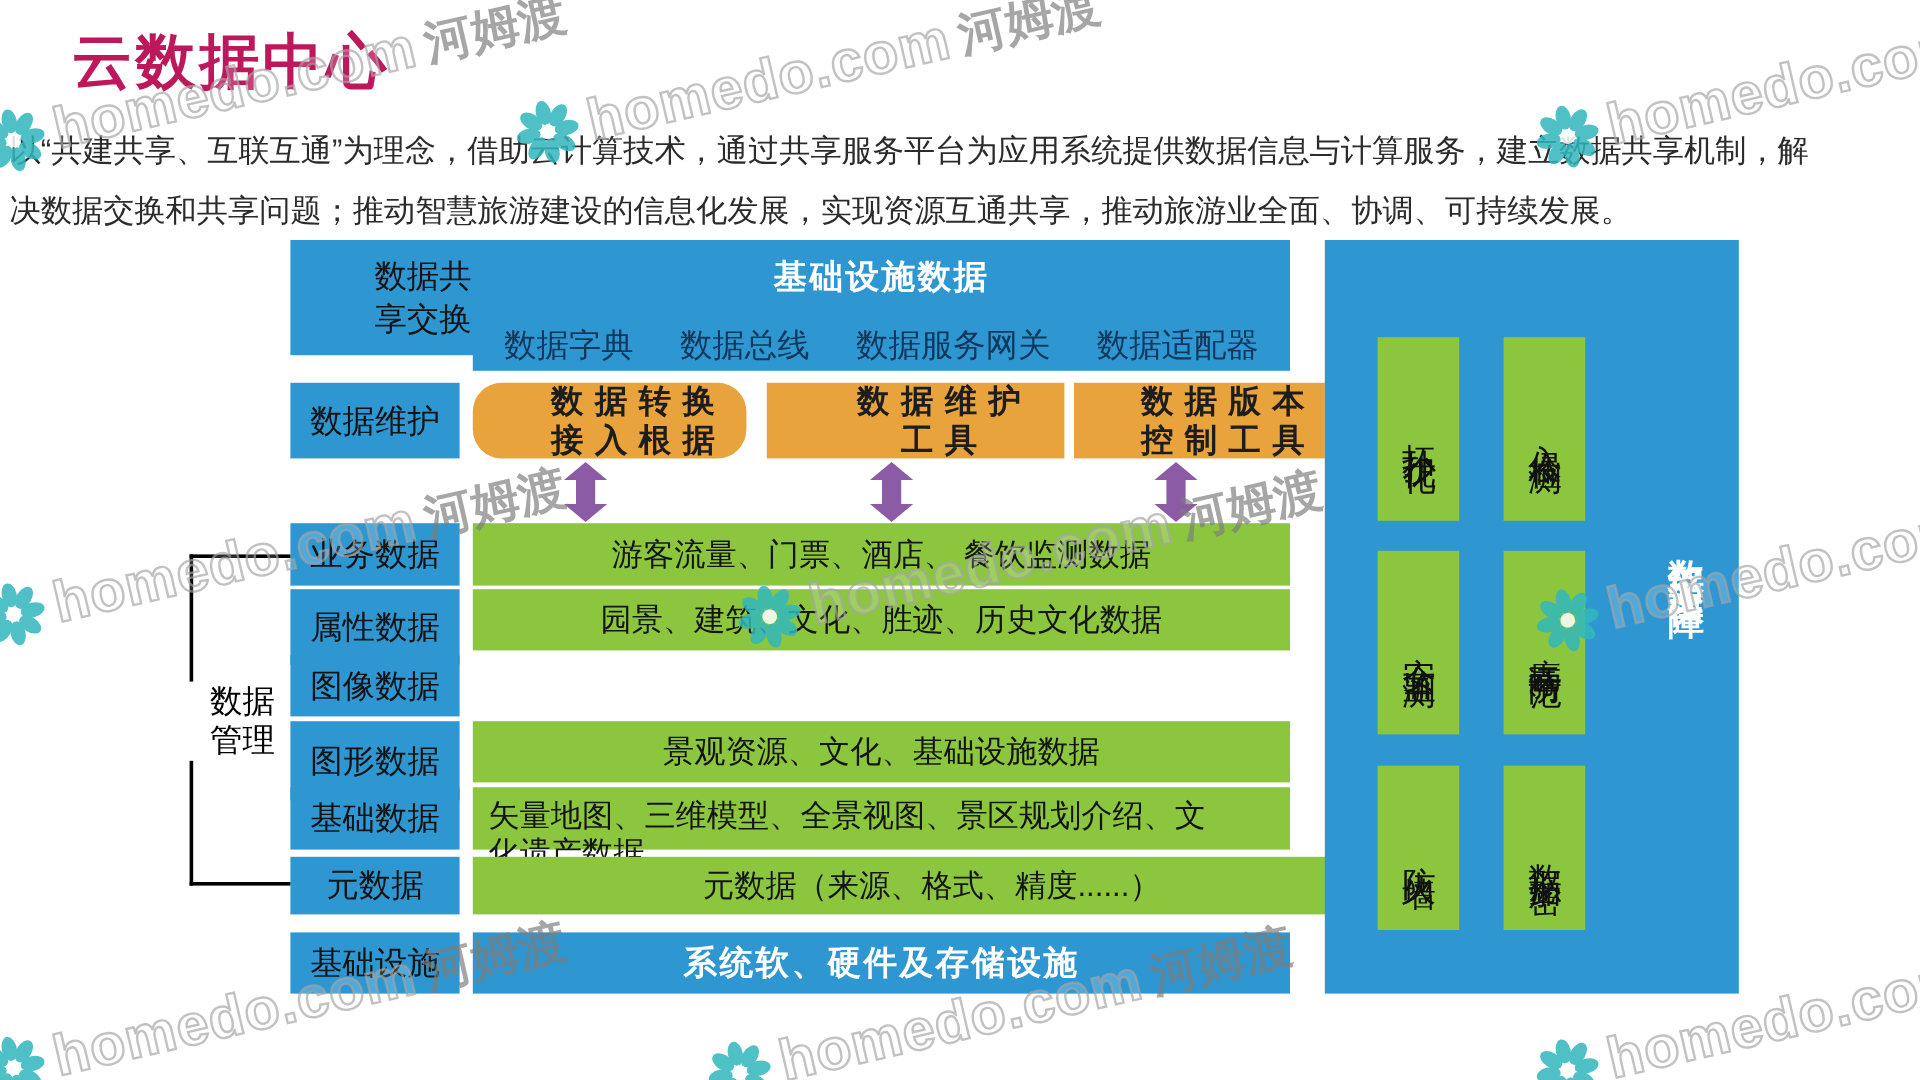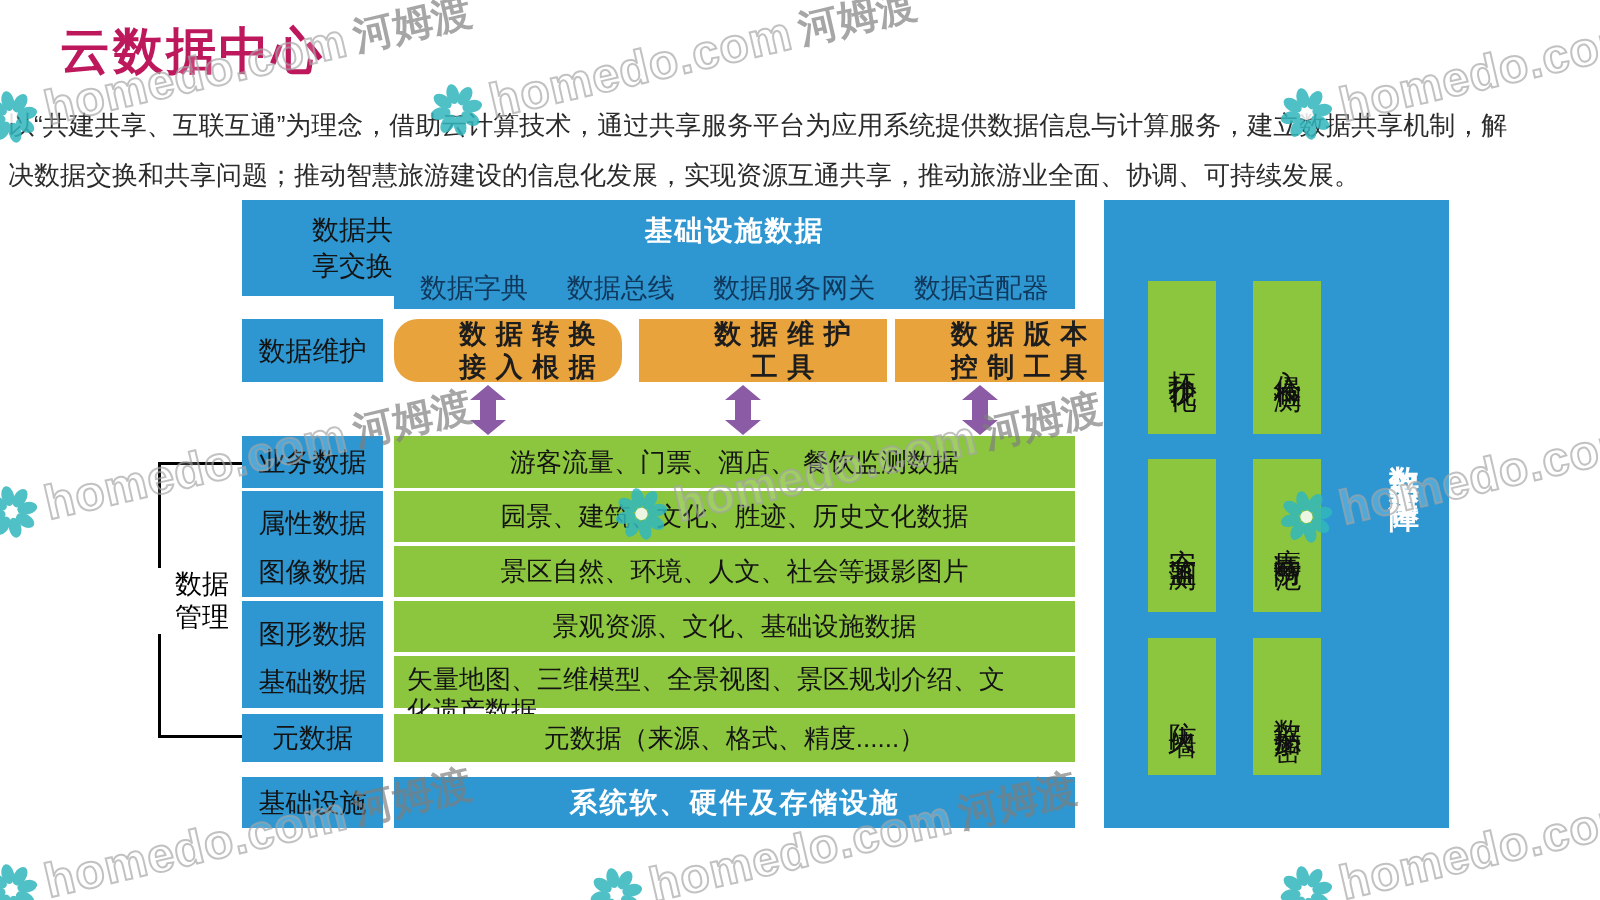--- a/index.html
+++ b/index.html
@@ -102,25 +102,24 @@
   </svg>
   <svg class="arrow" style="left:725px;" viewBox="0 0 36 50">
     <path d="M18 0 L36 15 L26 15 L26 35 L36 35 L18 50 L0 35 L10 35 L10 15 L0 15 Z" fill="#8B5CA5"></path>
   </svg>
   <svg class="arrow" style="left:962px;" viewBox="0 0 36 50">
     <path d="M18 0 L36 15 L26 15 L26 35 L36 35 L18 50 L0 35 L10 35 L10 15 L0 15 Z" fill="#8B5CA5"></path>
   </svg>
 
   <div class="box green row-content" style="top:436px;height:52px;">游客流量、门票、酒店、 餐饮监测数据</div>
   <div class="box green row-content" style="top:491px;height:51px;">园景、建筑、文化、胜迹、历史文化数据</div>
-  <div class="box green row-content" style="top:546px;height:51px;">景区自然、环境、人文、社会等摄影图片</div>
   <div class="box green row-content" style="top:601px;height:51px;">景观资源、文化、基础设施数据</div>
   <div class="box green row-content" style="top:656px;height:52px;"></div>
   <div class="row5-text">矢量地图、三维模型、全景视图、景区规划介绍、文化遗产数据</div>
-  <div class="box green row-content" style="top:714px;height:48px;">元数据（来源、格式、精度......）</div>
+  <div class="box green row-content" style="top:714px;height:48px;padding-left:42px;">元数据（来源、格式、精度......）</div>
 
   <div class="box blue infra-bar">系统软、硬件及存储设施</div>
 
   <div class="bracket"></div>
   <div class="mgmt-label pre">数据
 管理</div>
 
   <div class="sec-panel">
     <div class="sec-box" style="left:44px;top:81px;height:153px;">
       <span class="vtext">拓扑优化</span>

